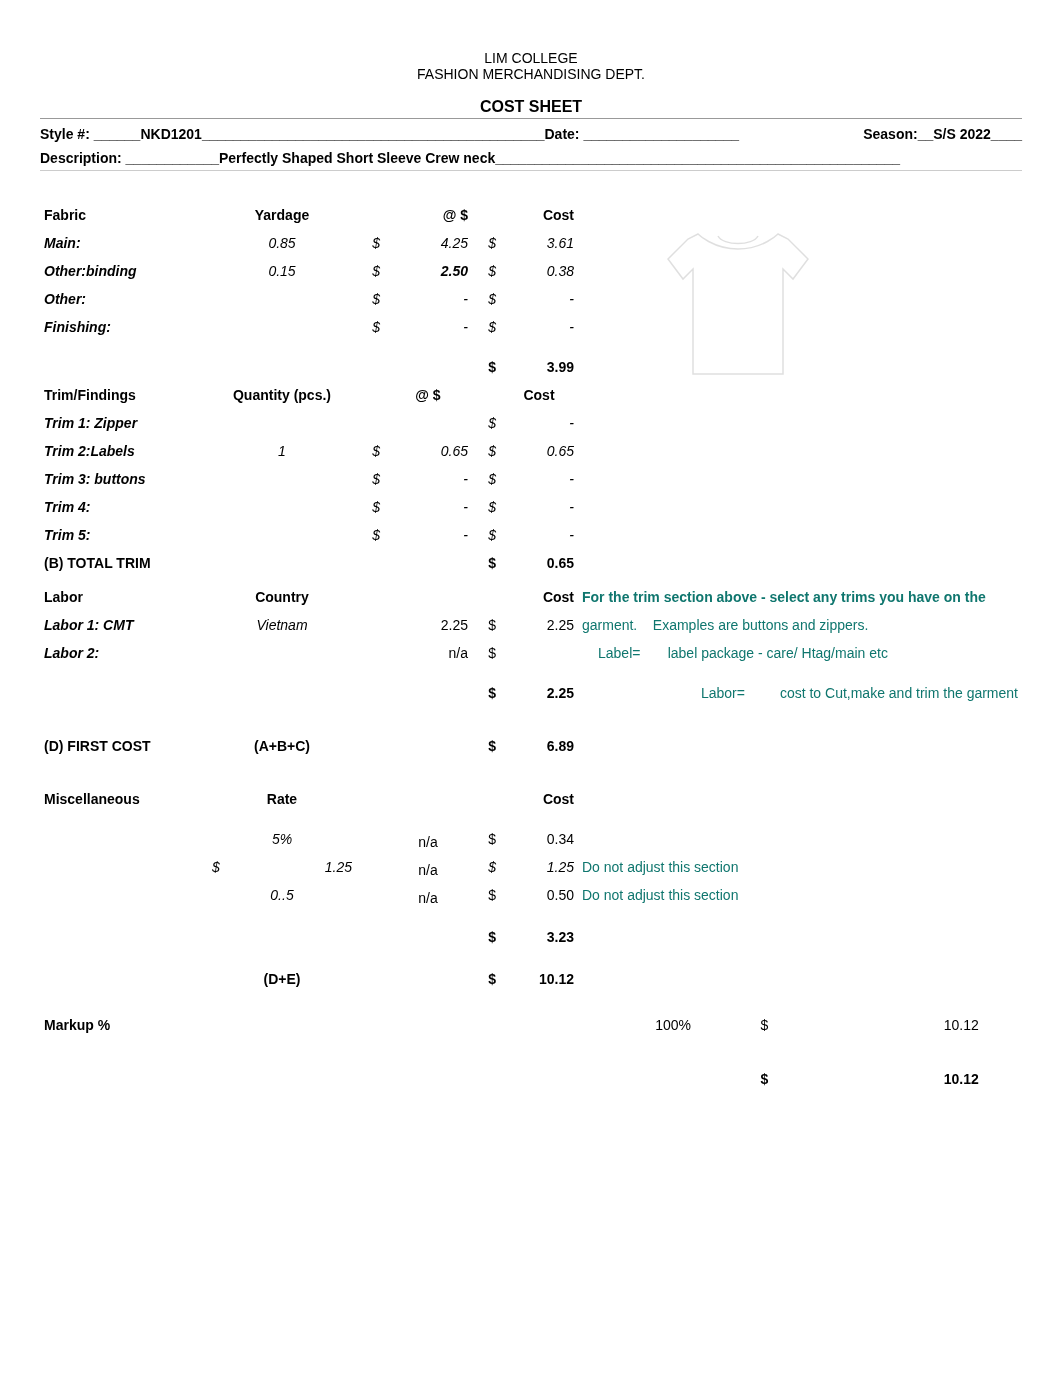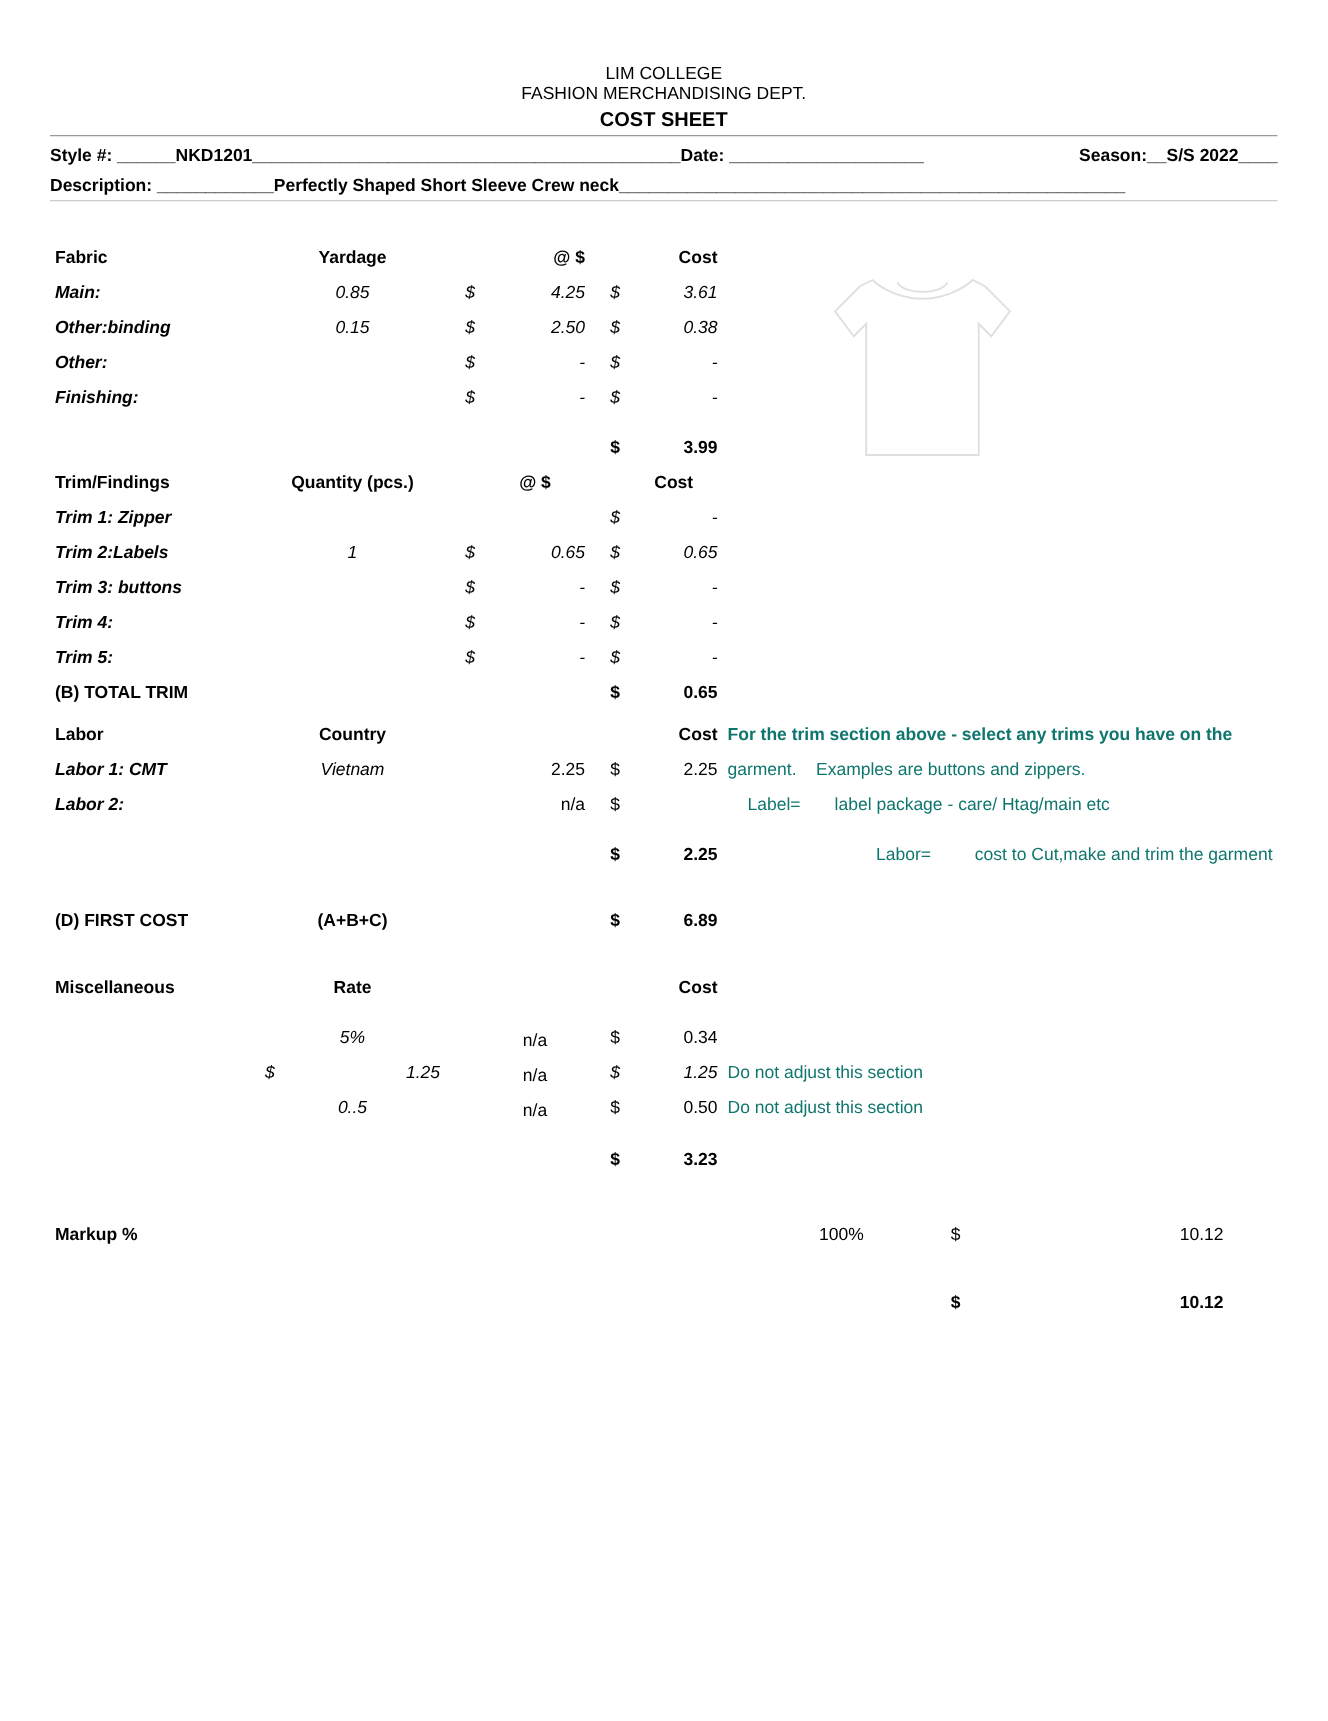--- a/index.html
+++ b/index.html
@@ -12,21 +12,21 @@
     color: #000;
   }
   .page {
     width: 1062px;
     padding: 50px 40px;
     box-sizing: border-box;
   }
   .header {
     text-align: center;
     font-size: 14px;
-    margin-bottom: 0;
+    margin-bottom: 10px;
   }
   .cost-sheet-title {
     text-align: center;
     font-weight: bold;
     font-size: 16px;
     border-bottom: 1px solid #999;
     padding: 6px 0 2px 0;
     margin-bottom: 3px;
   }
   .meta-row {
@@ -124,21 +124,21 @@
       <td class="center italic" style="font-weight:normal">0.85</td>
       <td class="right" style="font-weight:normal">$</td>
       <td class="right" style="font-weight:normal">4.25</td>
       <td class="right" style="font-weight:normal">$</td>
       <td class="right" style="font-weight:normal">3.61</td>
     </tr>
     <tr class="italic bold">
       <td>Other:binding</td>
       <td class="center italic" style="font-weight:normal">0.15</td>
       <td class="right" style="font-weight:normal">$</td>
-      <td class="right" style="font-weight:normal">2.50</td>
+      <td class="right" style="font-weight:bold">2.50</td>
       <td class="right" style="font-weight:normal">$</td>
       <td class="right" style="font-weight:normal">0.38</td>
     </tr>
     <tr class="italic bold">
       <td>Other:</td>
       <td></td>
       <td class="right" style="font-weight:normal">$</td>
       <td class="right" style="font-weight:normal">-</td>
       <td class="right" style="font-weight:normal">$</td>
       <td class="right" style="font-weight:normal">-</td>
@@ -346,20 +346,29 @@
           <td></td>
           <td></td>
           <td></td>
       <td class="right">$</td>
       <td class="right">3.23</td>
       <td></td>
     </tr>
     <tr>
           <td colspan="7" style="height:8px;"></td>
         </tr>
+    <tr class="bold">
+      <td></td>
+      <td class="center">(D+E)</td>
+      <td></td>
+          <td></td>
+      <td class="right">$</td>
+      <td class="right">10.12</td>
+      <td></td>
+    </tr>
   </tbody>
     </table>
 
   <div style="height:18px;"></div>
 
   <table class="grid">
     <tbody>
     <tr>
       <td class="bold">Markup %</td>
       <td></td>

